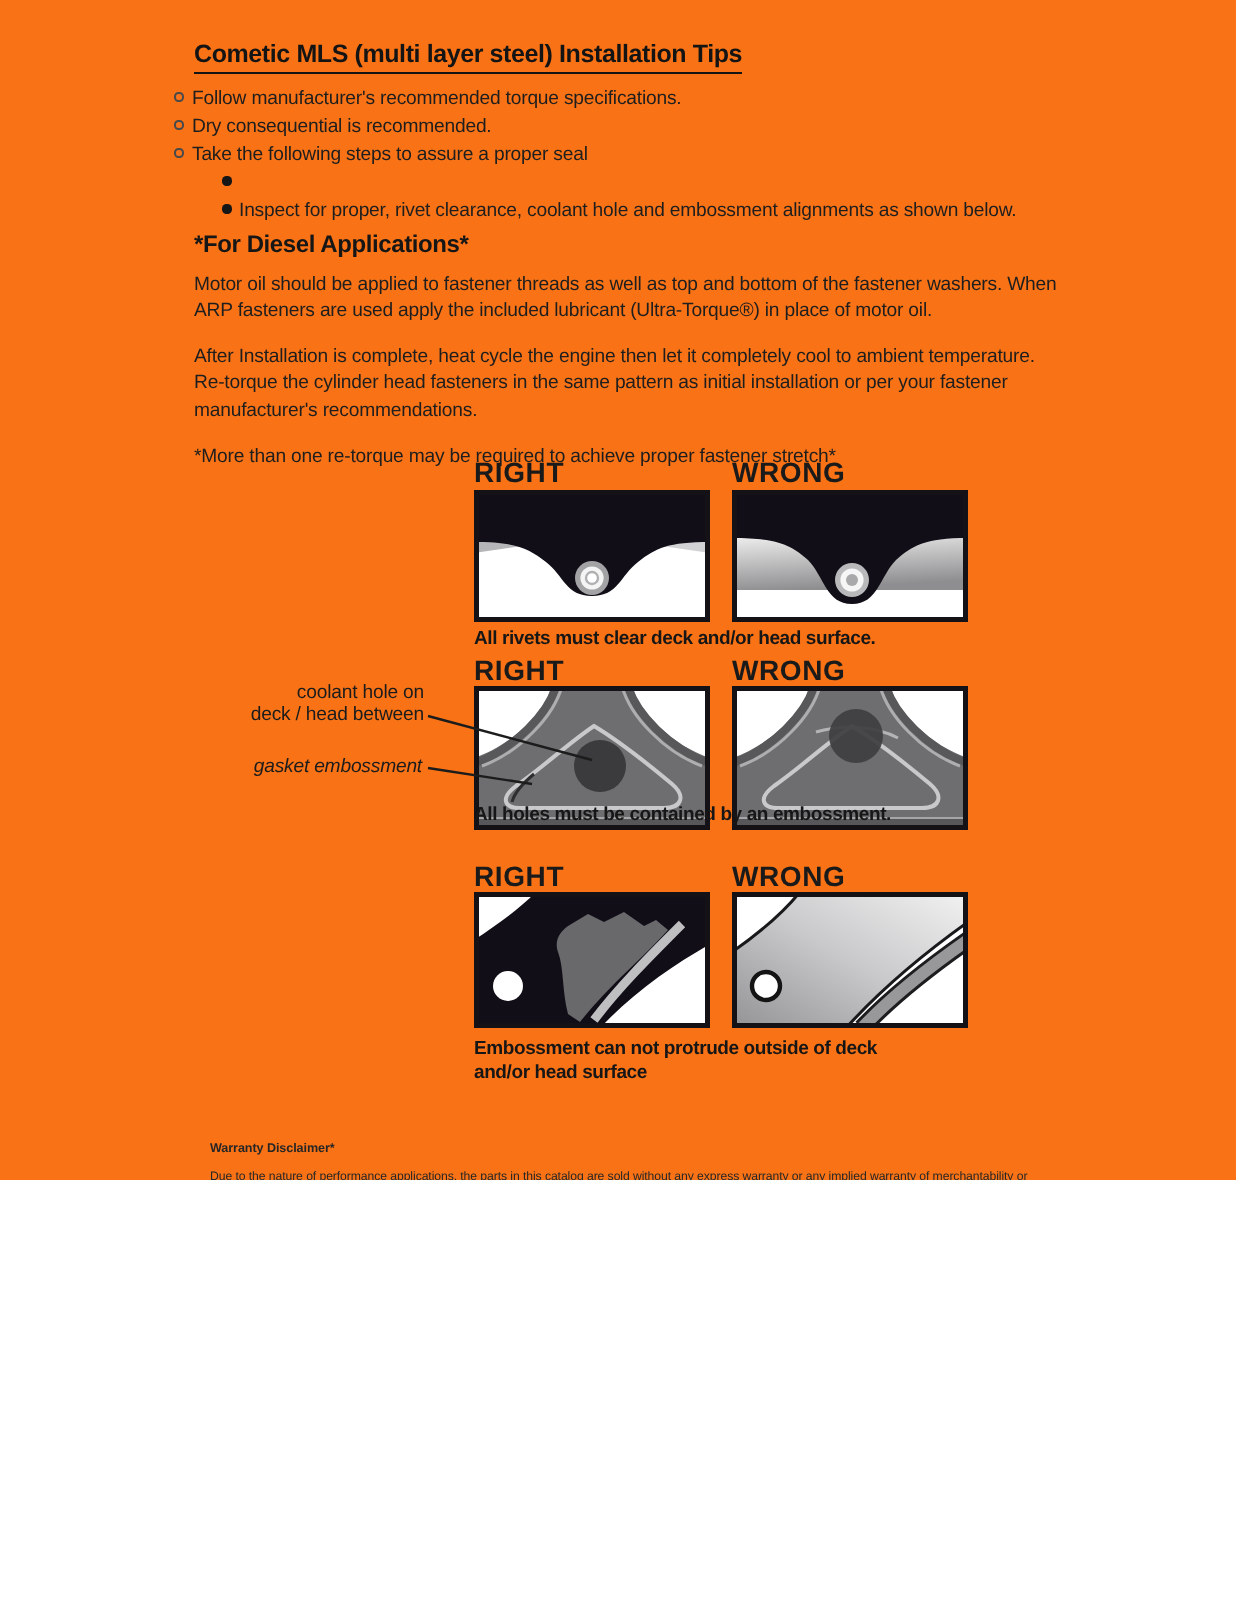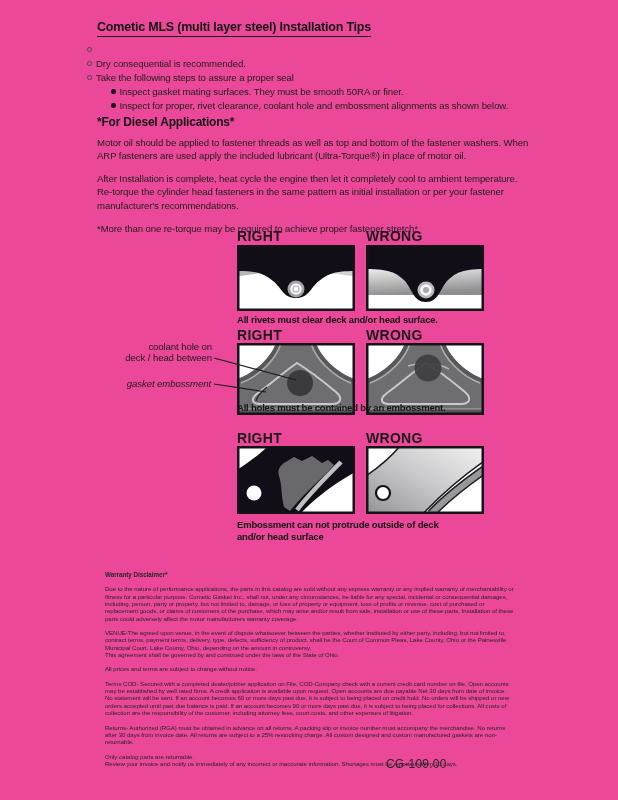--- a/index.html
+++ b/index.html
@@ -1,17 +1,17 @@
 <!DOCTYPE html>
 <html><head>
 <meta charset="utf-8">
 <style>
   html,body { margin:0; padding:0; background:#ffffff; }
   .page {
-    position:relative; width:618px; height:800px; background:#ec4899;
+    position:relative; width:618px; height:590px; background:#f97316;
     font-family:"Liberation Sans","DejaVu Sans",sans-serif; color:#1e1e1e; overflow:hidden;
   }
   .abs { position:absolute; }
 
   
   .title {
     left:97px; top:20px; font-size:12.5px; font-weight:700; letter-spacing:-0.2px;
     border-bottom:1.5px solid #141414; padding-bottom:2px; color:#141414;
   }
 
@@ -50,24 +50,24 @@
   .pagenum { left:386px; top:757px; font-size:12px; color:#262626; letter-spacing:0.2px; }
 </style>
 </head>
 <body>
 
 <div class="page">
 
   <div class="abs title">Cometic MLS (multi layer steel) Installation Tips</div>
 
   <div class="abs bullets">
-    <div class="brow l1"><span class="dot-o"></span></div>
+    <div class="brow l1"><span class="dot-o"></span><span>Follow manufacturer's recommended torque specifications.</span></div>
     <div class="brow l1"><span class="dot-o"></span><span>Dry consequential is recommended.</span></div>
     <div class="brow l1"><span class="dot-o"></span><span>Take the following steps to assure a proper seal</span></div>
-    <div class="brow l2"><span class="dot-f"></span><span>Inspect gasket mating surfaces.  They must be smooth 50RA or finer.</span></div>
+    <div class="brow l2"><span class="dot-f"></span></div>
     <div class="brow l2"><span class="dot-f"></span><span>Inspect for proper, rivet clearance, coolant hole and embossment alignments as shown below.</span></div>
   </div>
 
   <div class="abs diesel">
     <div class="h">*For Diesel Applications*</div>
     <div class="p">Motor oil should be applied to fastener threads as well as top and bottom of the fastener washers. When ARP fasteners are used apply the included lubricant (Ultra-Torque®) in place of motor oil.</div>
     <div class="p">After Installation is complete, heat cycle the engine then let it completely cool to ambient temperature. Re-torque the cylinder head fasteners in the same pattern as initial installation or per your fastener manufacturer's recommendations.</div>
     <div class="p">*More than one re-torque may be required to achieve proper fastener stretch*</div>
   </div>
 

